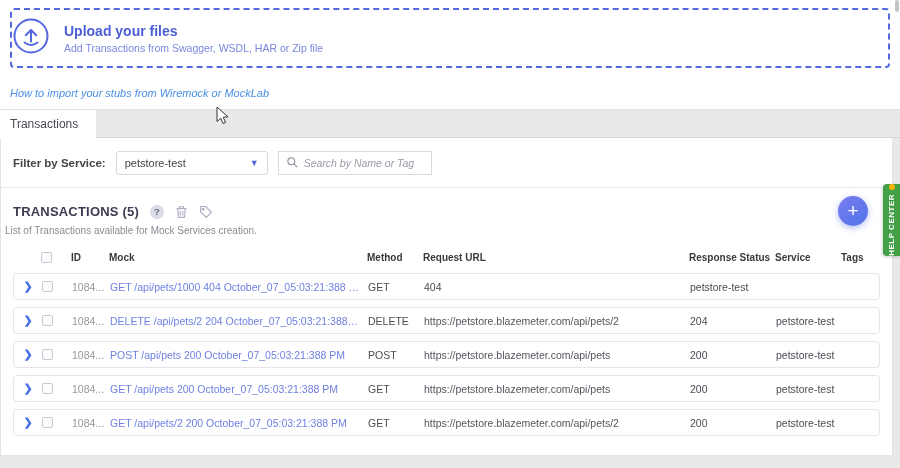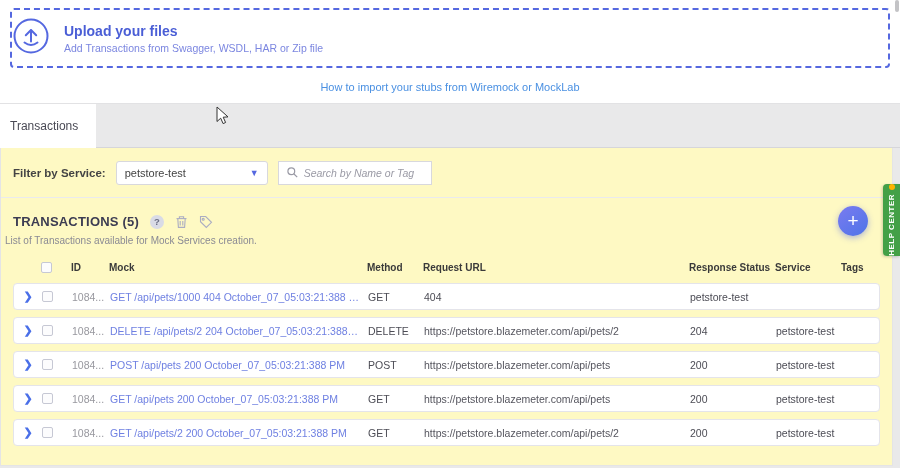--- a/index.html
+++ b/index.html
@@ -14,33 +14,33 @@
   
   .top-section { background:#fff; padding:8px 10px 8px; border-bottom:1px solid #e2e2e4; }
   .dropzone {
     border:2px dashed #5568e0; border-radius:4px; height:60px;
     display:flex; align-items:center; justify-content:flex-start; gap:14px;
     cursor:pointer; background:#fff;
   }
   .dropzone-text { display:flex; flex-direction:column; }
   .upload-title { color:#4a5ed6; font-weight:bold; font-size:14px; }
   .upload-sub { color:#7b86e0; font-size:10.5px; margin-top:3px; }
-  .import-link { text-align:center; margin-top:9px; }
+  .import-link { text-align:left; margin-top:15px;font-style:italic; }
   .import-link a { color:#4a90e2; font-size:11px; text-decoration:none; cursor:pointer; }
 
   
-  .tab-strip { height:44px; display:flex; border-bottom:1px solid #d6d6da; }
+  .tab-strip { height:28px; display:flex; border-bottom:1px solid #d6d6da; }
   .tab {
     background:#fff; padding:0 18px 0 10px; font-size:12px; color:#4a4a55;
     display:flex; align-items:center; margin-bottom:-1px; border-bottom:1px solid #fff;
     cursor:pointer;
   }
 
   
-  .panel { background:#fef9c3; margin-right:7px; position:relative; padding-bottom:12px; border:1px solid #e4e4e6; border-top:none; }
+  .panel { background:#ffffff; margin-right:7px; position:relative; padding-bottom:12px; border:1px solid #e4e4e6; border-top:none; }
 
   .filter-bar { display:flex; align-items:center; gap:10px; padding:13px 12px 12px; border-bottom:1px solid #eaeaee; }
   .filter-label { font-size:11.5px; font-weight:bold; color:#444; }
   .select {
     width:152px; height:24px; border:1px solid #d8d8dd; border-radius:3px;
     display:flex; align-items:center; justify-content:space-between; padding:0 8px;
     font-size:11px; color:#444; background:#fff; cursor:pointer;
   }
   .select .caret { color:#5568e0; font-size:9px; }
   .search {

